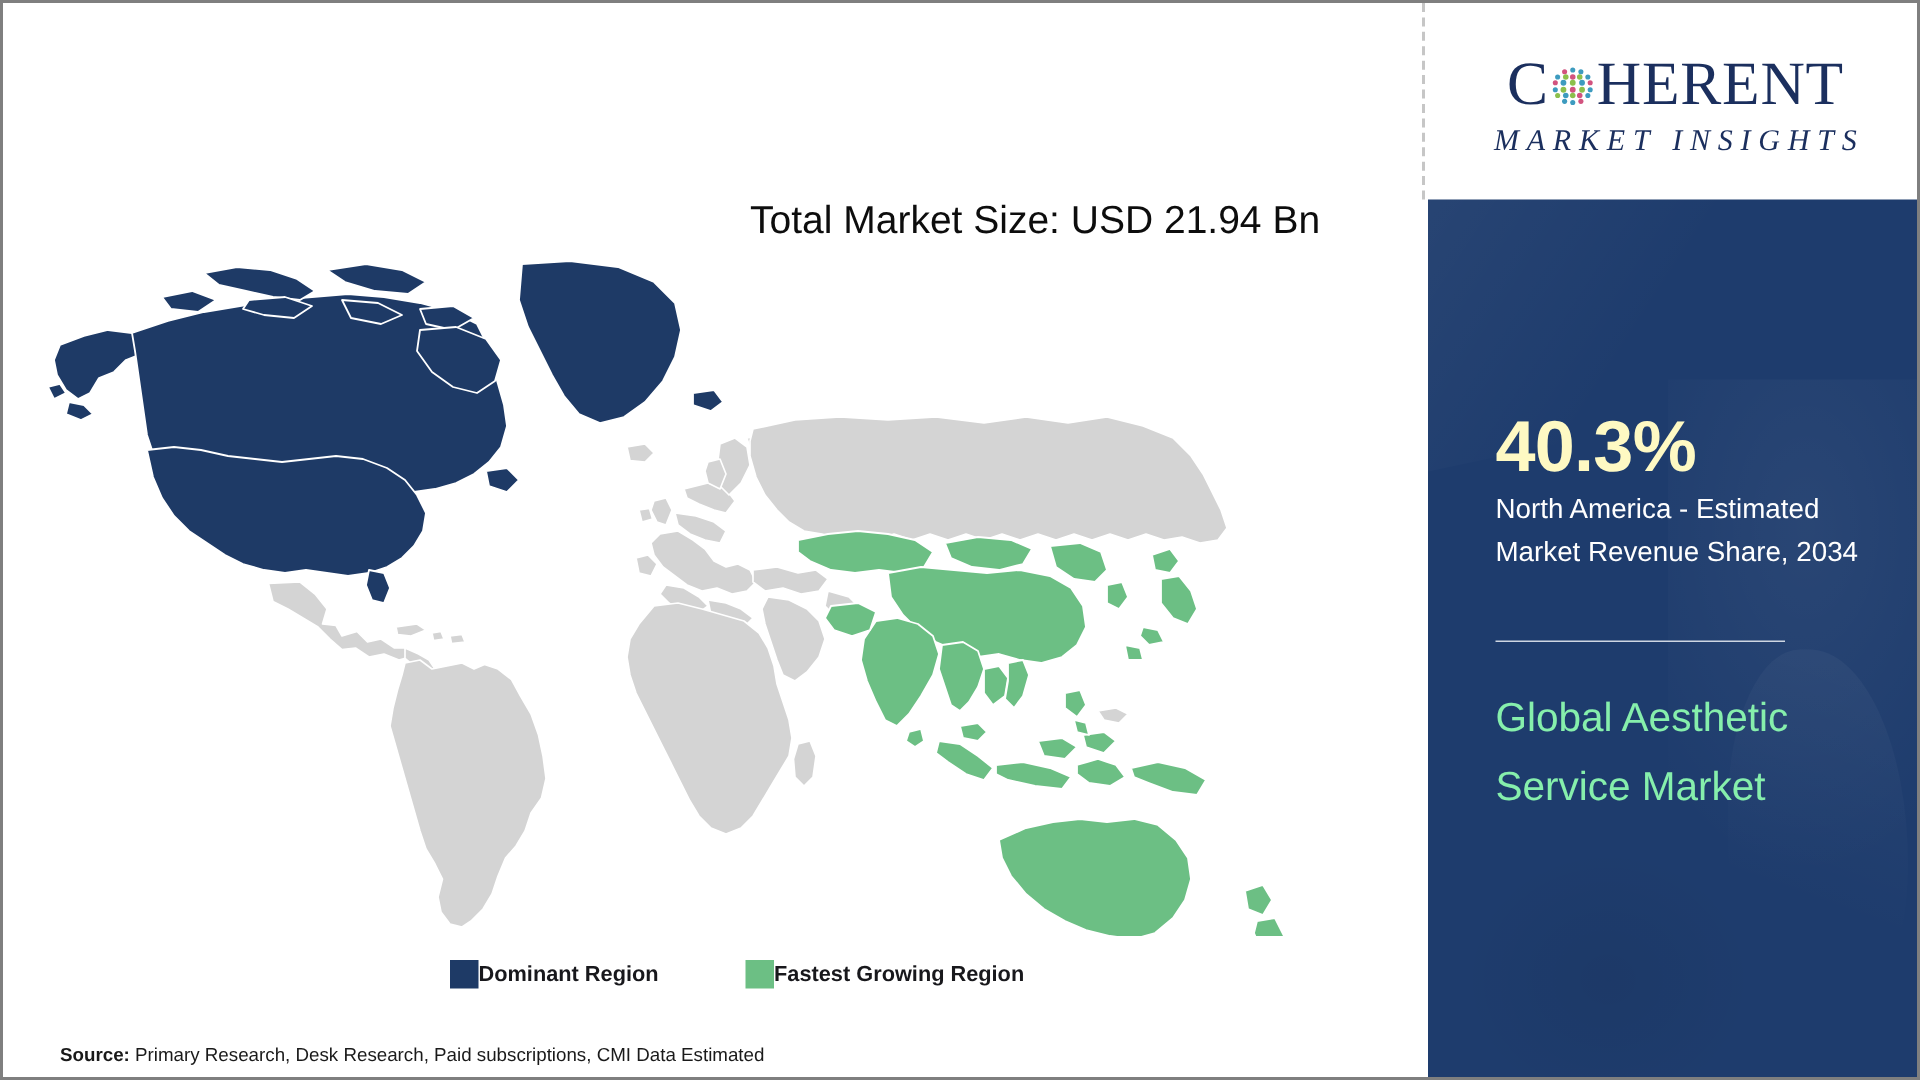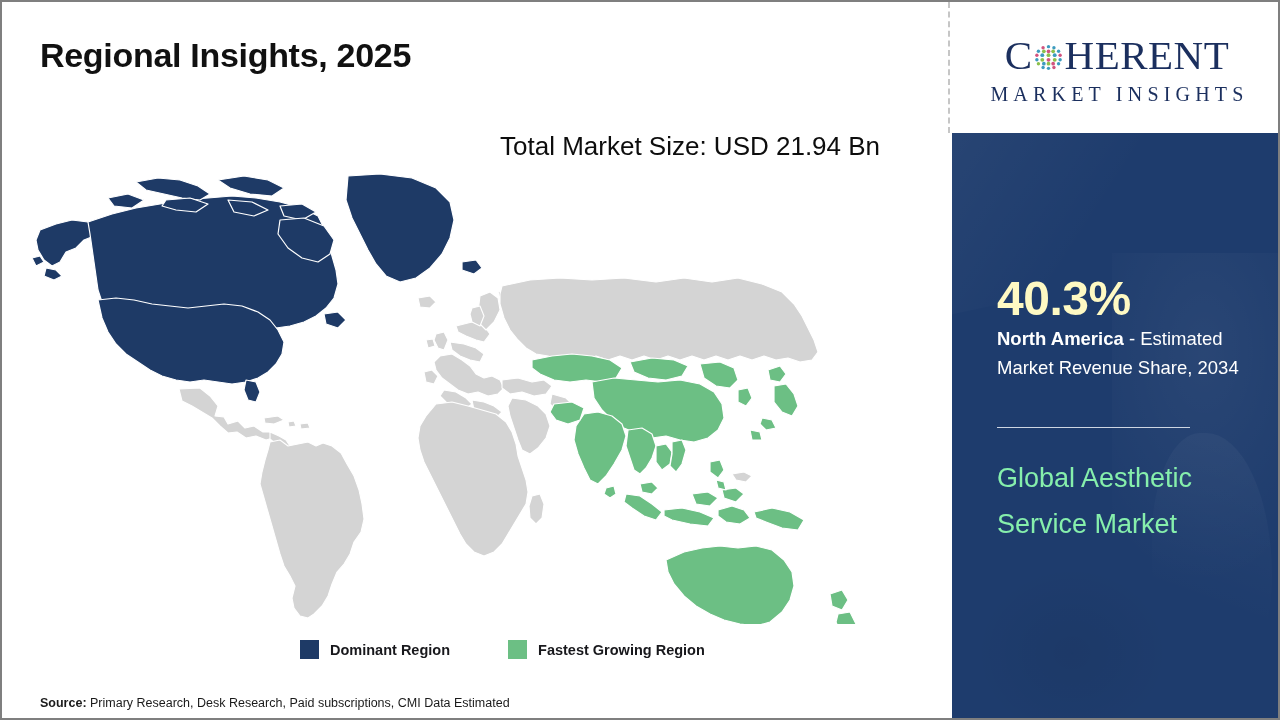--- a/index.html
+++ b/index.html
@@ -55,21 +55,21 @@
 
   
   #legend {
     position: absolute;
     left: 298px; top: 638px;
     display: flex;
     align-items: center;
     gap: 58px;
   }
   .legend-item {
-    display: flex; align-items: center; gap: 11px;
+    display: flex; align-items: center; 
   }
   .legend-swatch {
     width: 19px; height: 19px; display: block; flex: none;
   }
   .legend-label {
     font-size: 14.5px; font-weight: bold; color: #18181c;
     white-space: nowrap;
   }
 
   
@@ -126,20 +126,21 @@
     top: 2px;
   }
   #logo-row2 {
     text-align: center;
     font-family: "Liberation Serif", serif;
     font-size: 20px;
     color: #1b2f5e;
     letter-spacing: 5.2px;
     margin-top: 5px;
     padding-left: 5px;
+    font-style: italic;
   }
 
   
   #blue-panel {
     position: absolute;
     left: 950px; top: 131px;
     width: 330px; height: 589px;
     background: #1e3c6d;
     overflow: hidden;
   }
@@ -177,21 +178,21 @@
   }
   #stat-desc {
     position: absolute;
     left: 45px; top: 192px;
     width: 268px;
     font-size: 18.5px;
     line-height: 1.56;
     color: #ffffff;
     font-weight: 400;
   }
-  #stat-desc .bold { font-weight: bold; }
+  #stat-desc .bold { font-weight: normal; }
 
   #panel-rule {
     position: absolute;
     left: 45px; top: 294px;
     width: 193px; height: 0;
     border-top: 1.3px solid #ced6e2;
   }
 
   #market-name {
     position: absolute;
@@ -203,21 +204,20 @@
     font-weight: 300;
   }
 </style>
 </head>
 <body>
 
 <div id="slide">
 
   <div id="left-panel">
 
-    <div id="page-title">Regional Insights, 2025</div>
 
     <div id="market-size-block">
       <span>Total Market Size: </span><span class="bold">USD 21.94 Bn</span>
     </div>
 
     <div id="map-wrap">
       <svg viewBox="0 0 880 450" xmlns="http://www.w3.org/2000/svg">
         <g fill="#d4d4d4" stroke="#ffffff" stroke-width="1.1" stroke-linejoin="round">
 
           <path d="M147 215 L168 214 L178 222 L186 232 L183 242 L192 243 L196 250 L206 247 L213 254 L222 252 L231 258 L238 258 L241 264 L234 266 L224 262 L214 264 L205 258 L196 259 L188 252 L180 244 L170 238 L160 232 L150 227 Z"></path>

